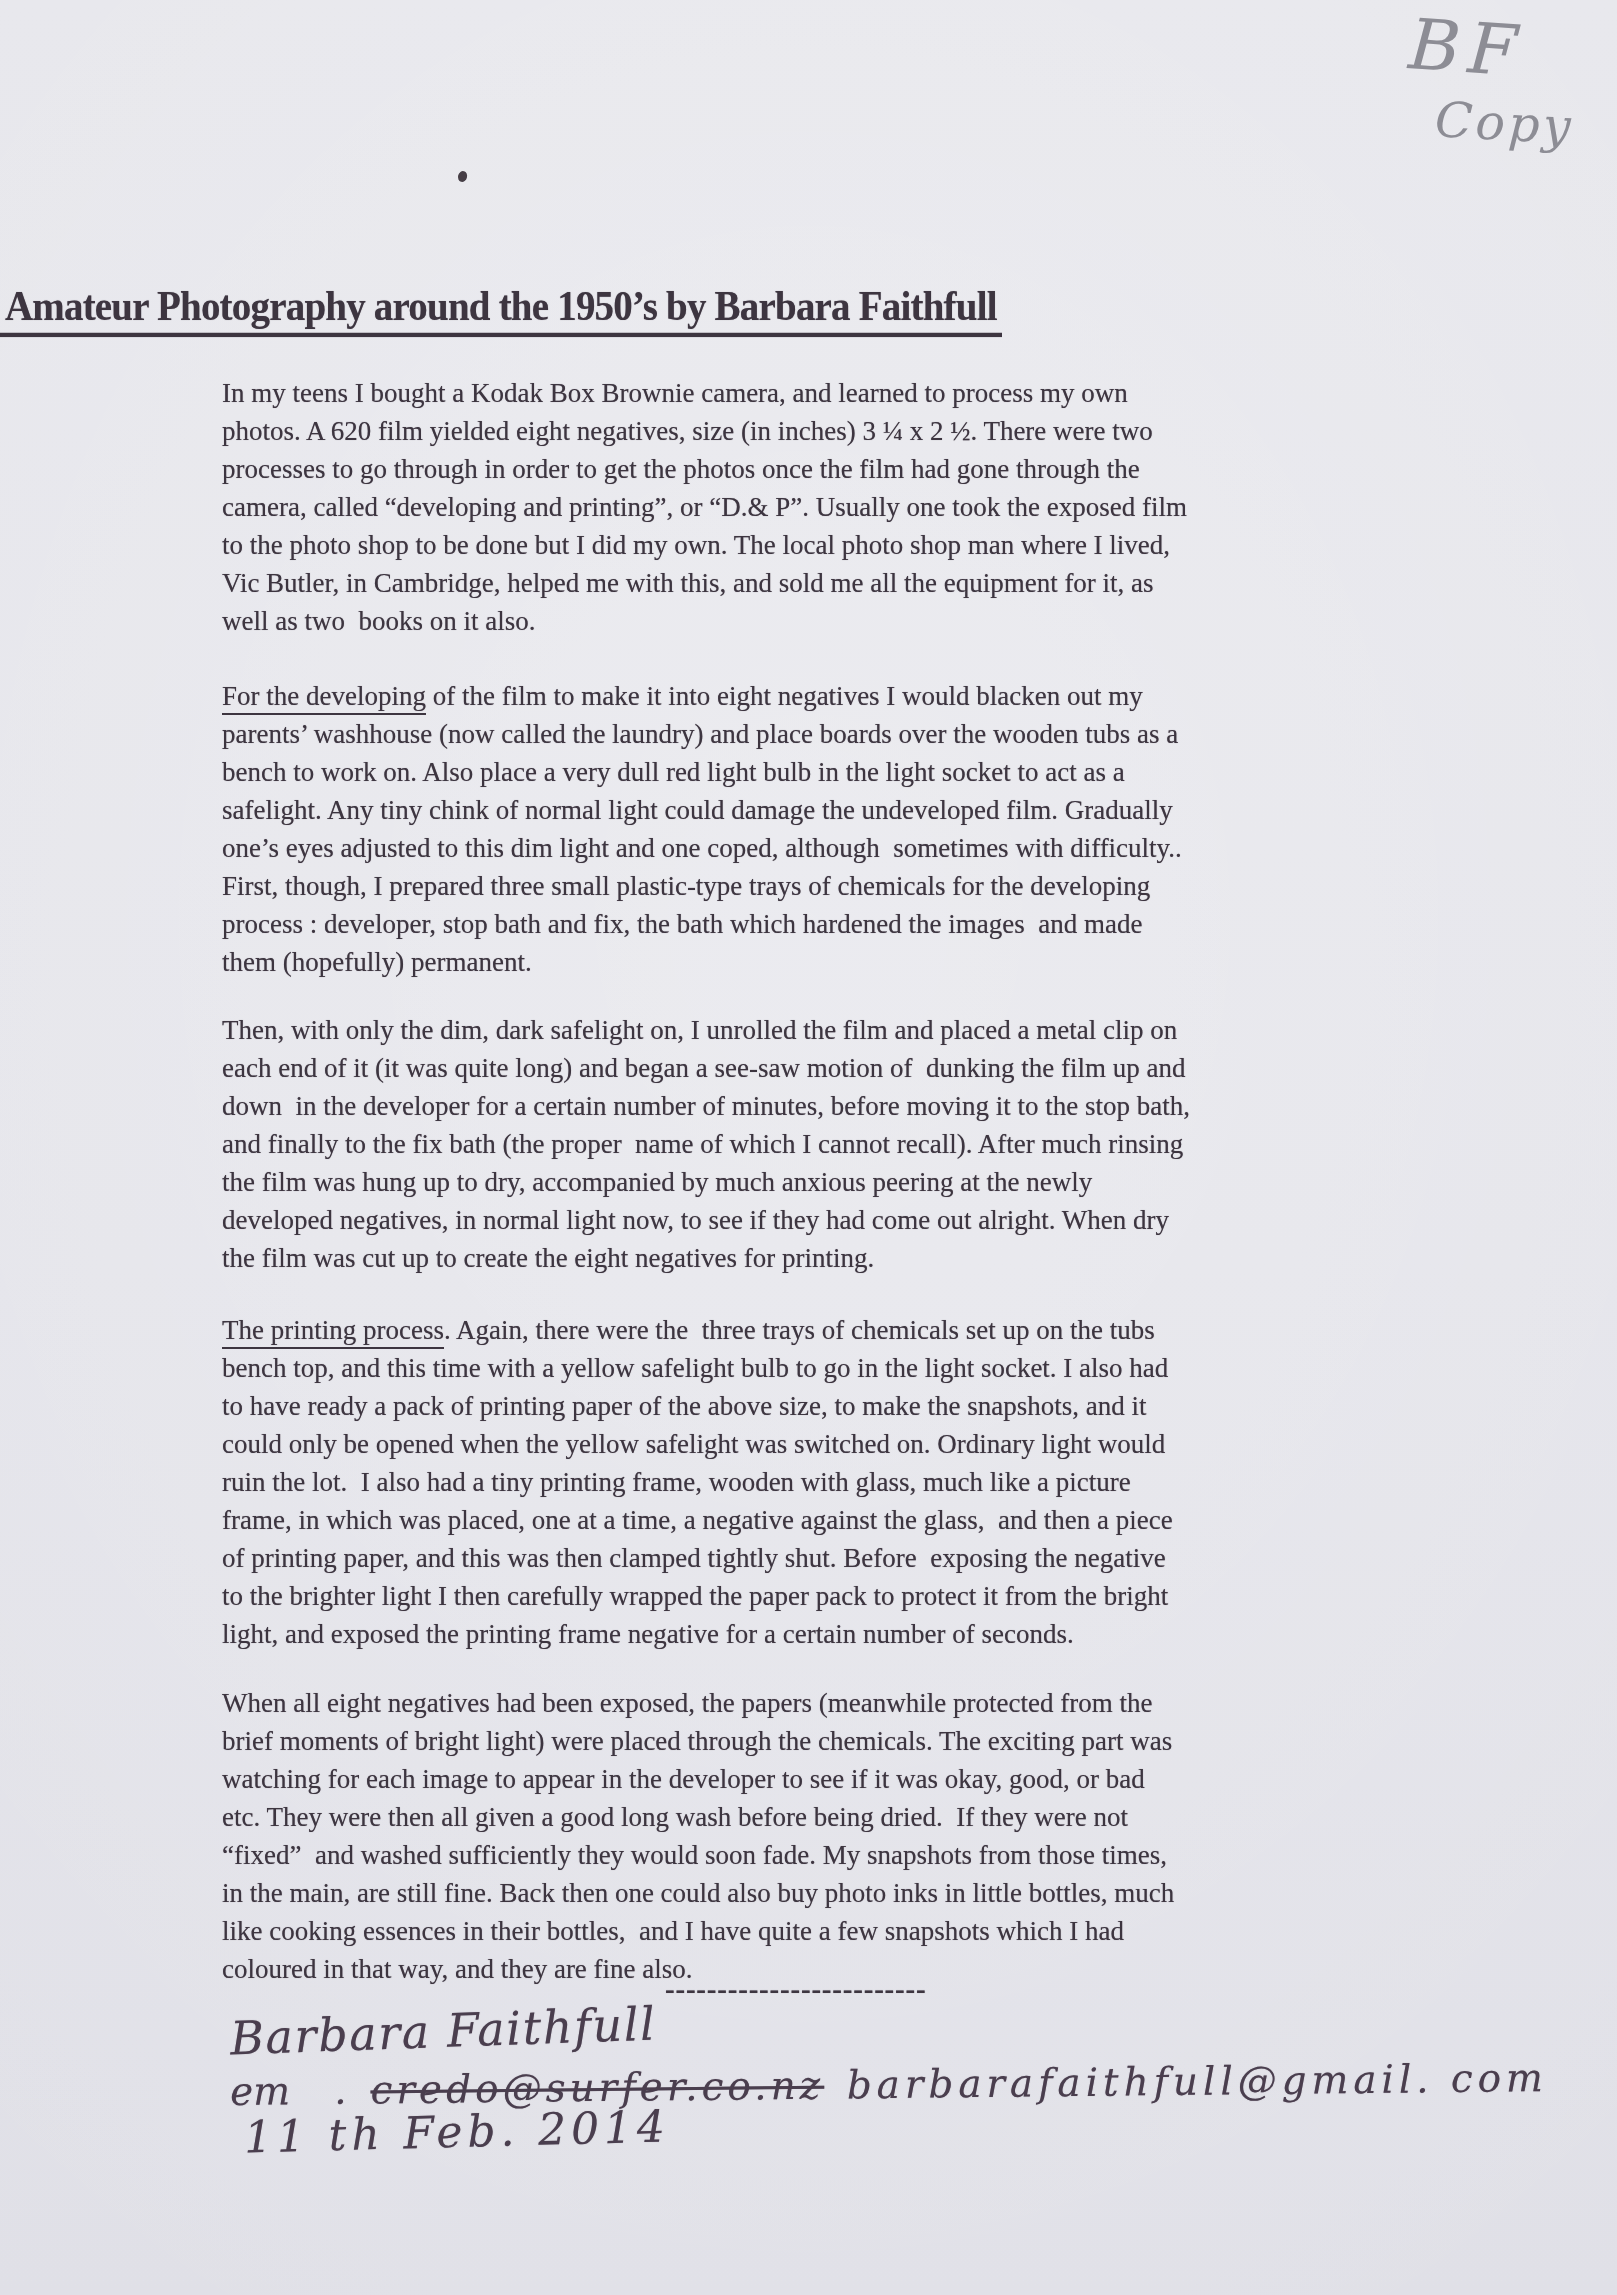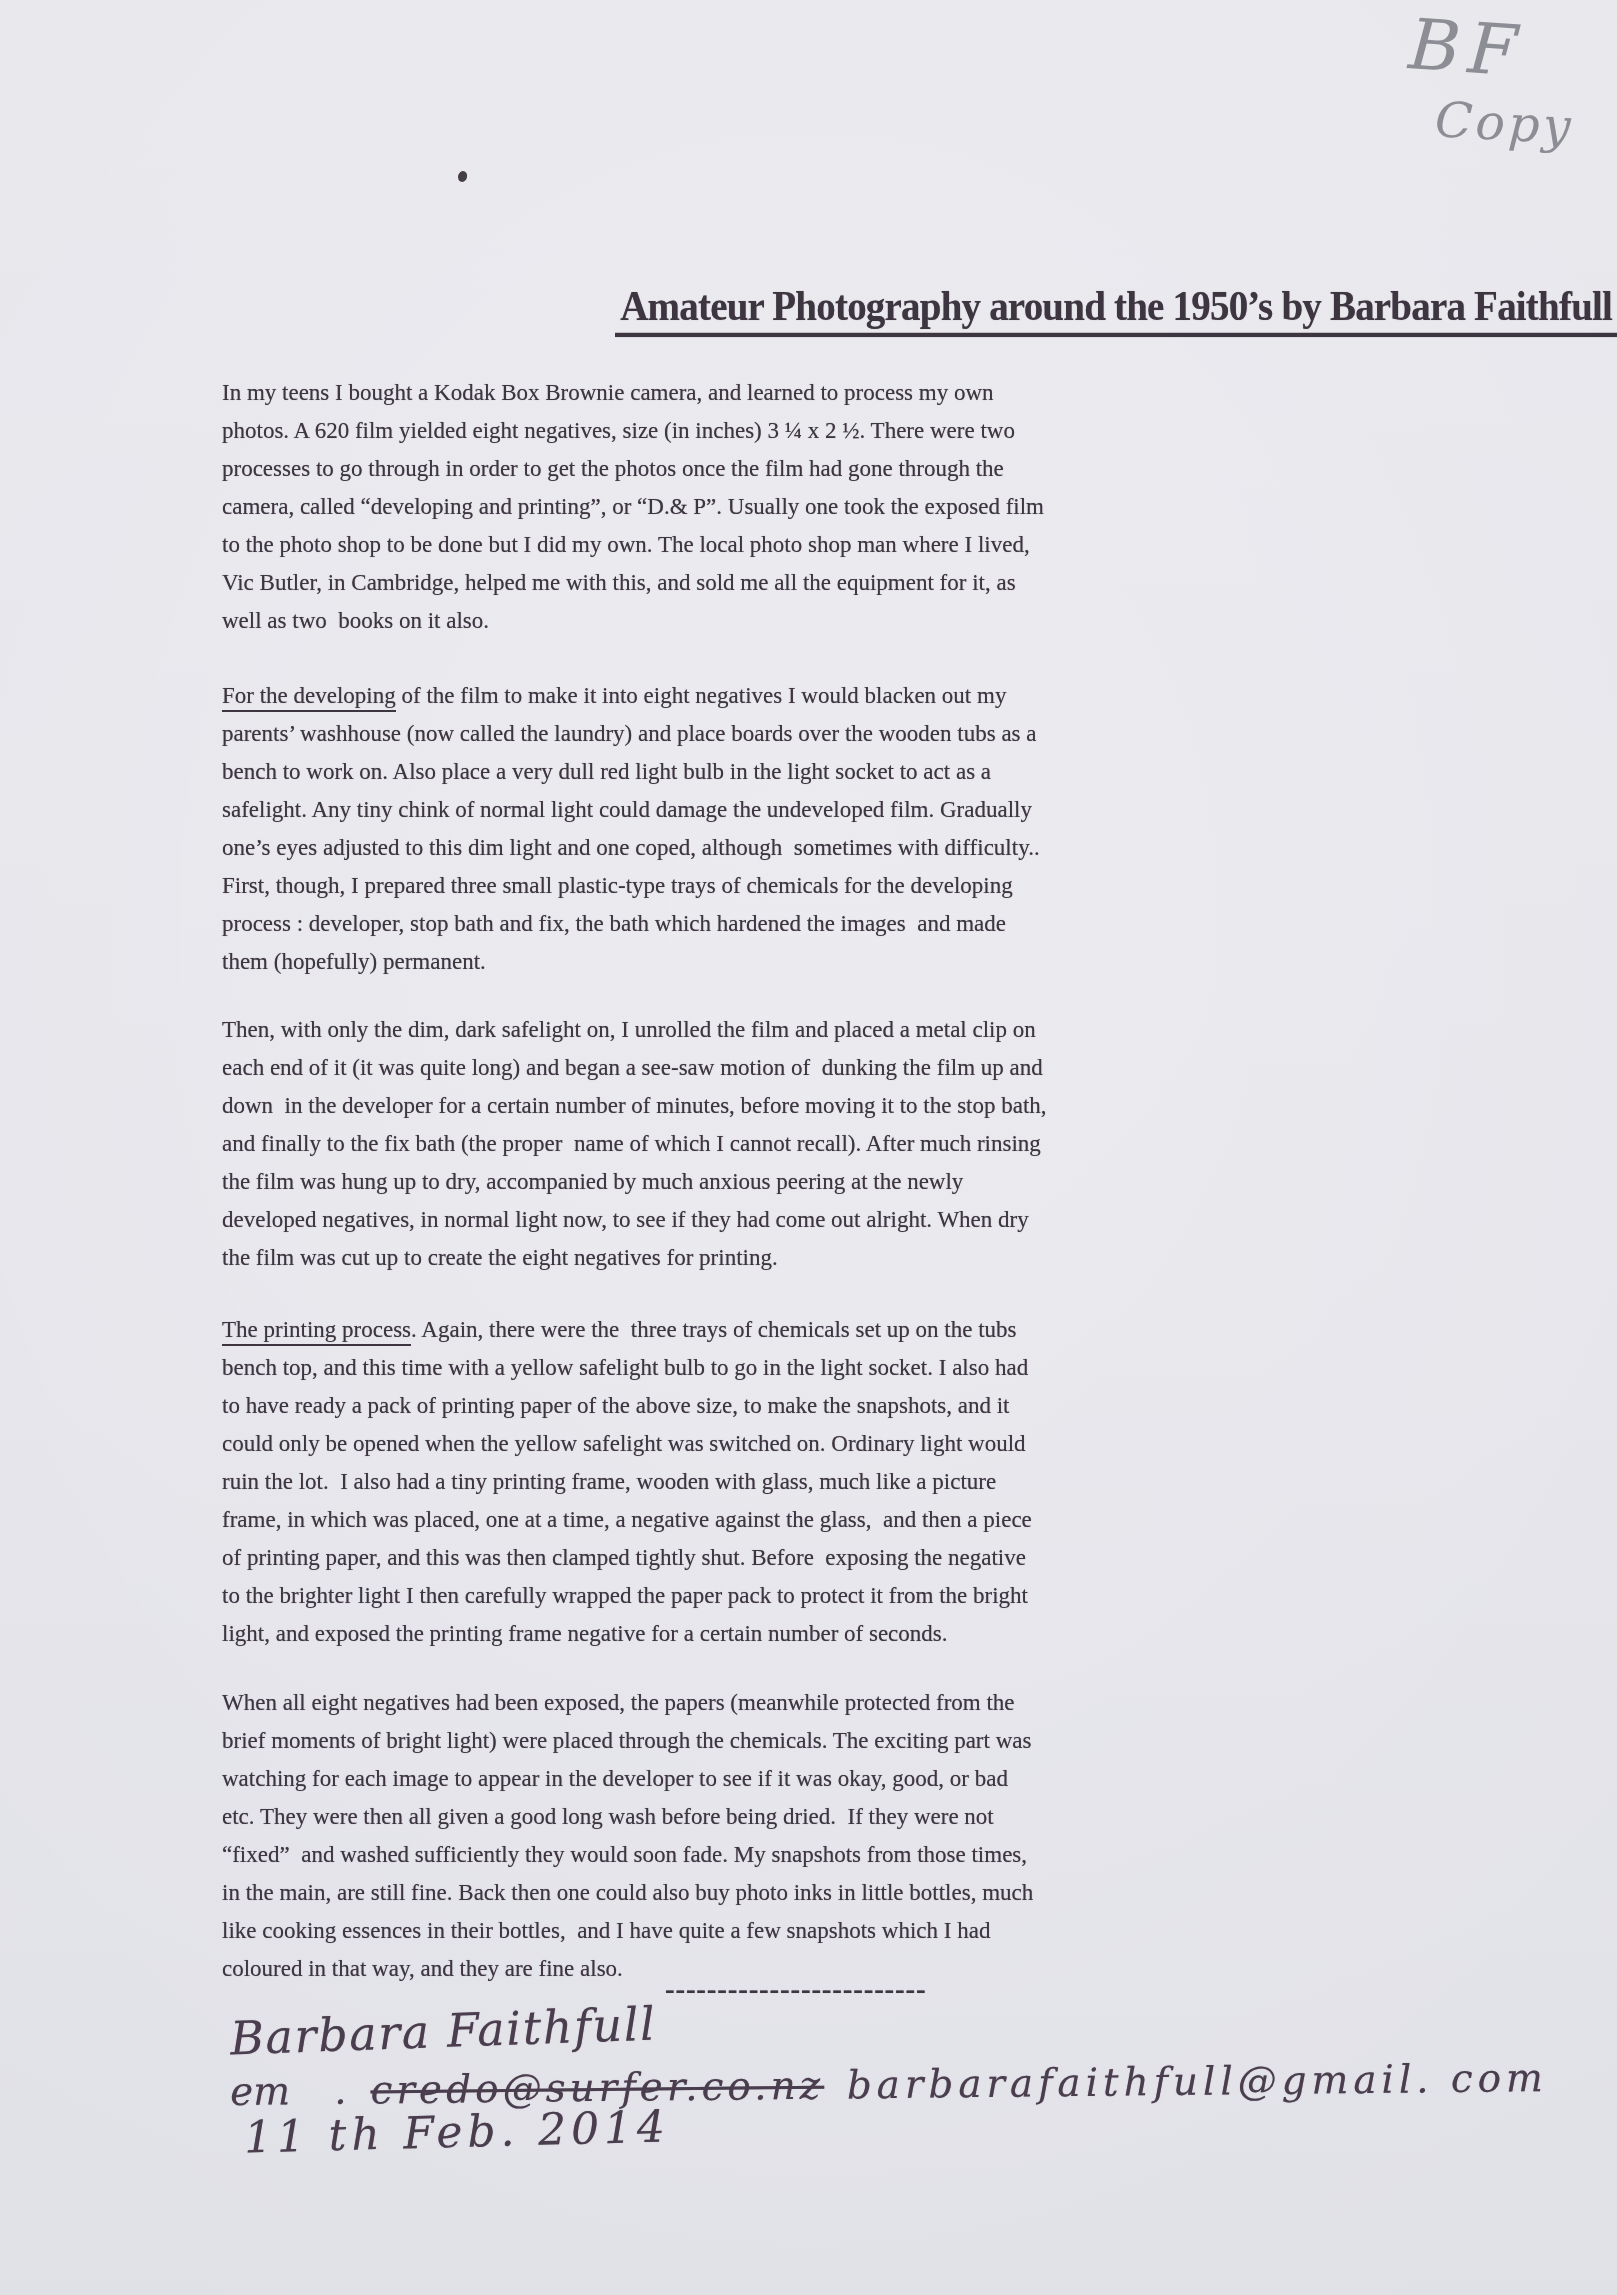--- a/index.html
+++ b/index.html
@@ -10,32 +10,32 @@
     background:
       radial-gradient(ellipse 140% 120% at 50% 40%, rgba(255,255,255,0.25), rgba(0,0,0,0) 60%),
       linear-gradient(180deg,#e7e7ec 0%,#e4e4ea 55%,#e0e0e7 100%);
     overflow:hidden;
     font-family:"Liberation Serif", serif;
   }
   
   .typed{color:#3d3540;text-shadow:0 0 0.8px rgba(61,53,64,0.55);}
   .doc-title{
     position:absolute;top:283px;left:0;width:100%;
-    text-align:right;margin:0;
+    text-align:left;margin:0;
   }
   .doc-title .title-inner{
     display:inline-block;
     font-size:39px;font-weight:bold;letter-spacing:-0.8px;
     border-bottom:4px solid #3d3540;
     padding:0 4.9px 3.2px 4.9px;
     transform:scaleY(1.08);
   }
   .para{
     position:absolute;left:222px;width:1189px;
-    font-size:23px;line-height:38px;
+    font-size:27px;line-height:38px;
     white-space:pre-wrap;
     margin:0;
   }
   .u{border-bottom:2.4px solid #3d3540;padding-bottom:2px;}
   .separator{
     position:absolute;left:665px;top:1973px;
     font-size:29px;font-weight:bold;letter-spacing:0.8px;
     white-space:nowrap;
   }
   

